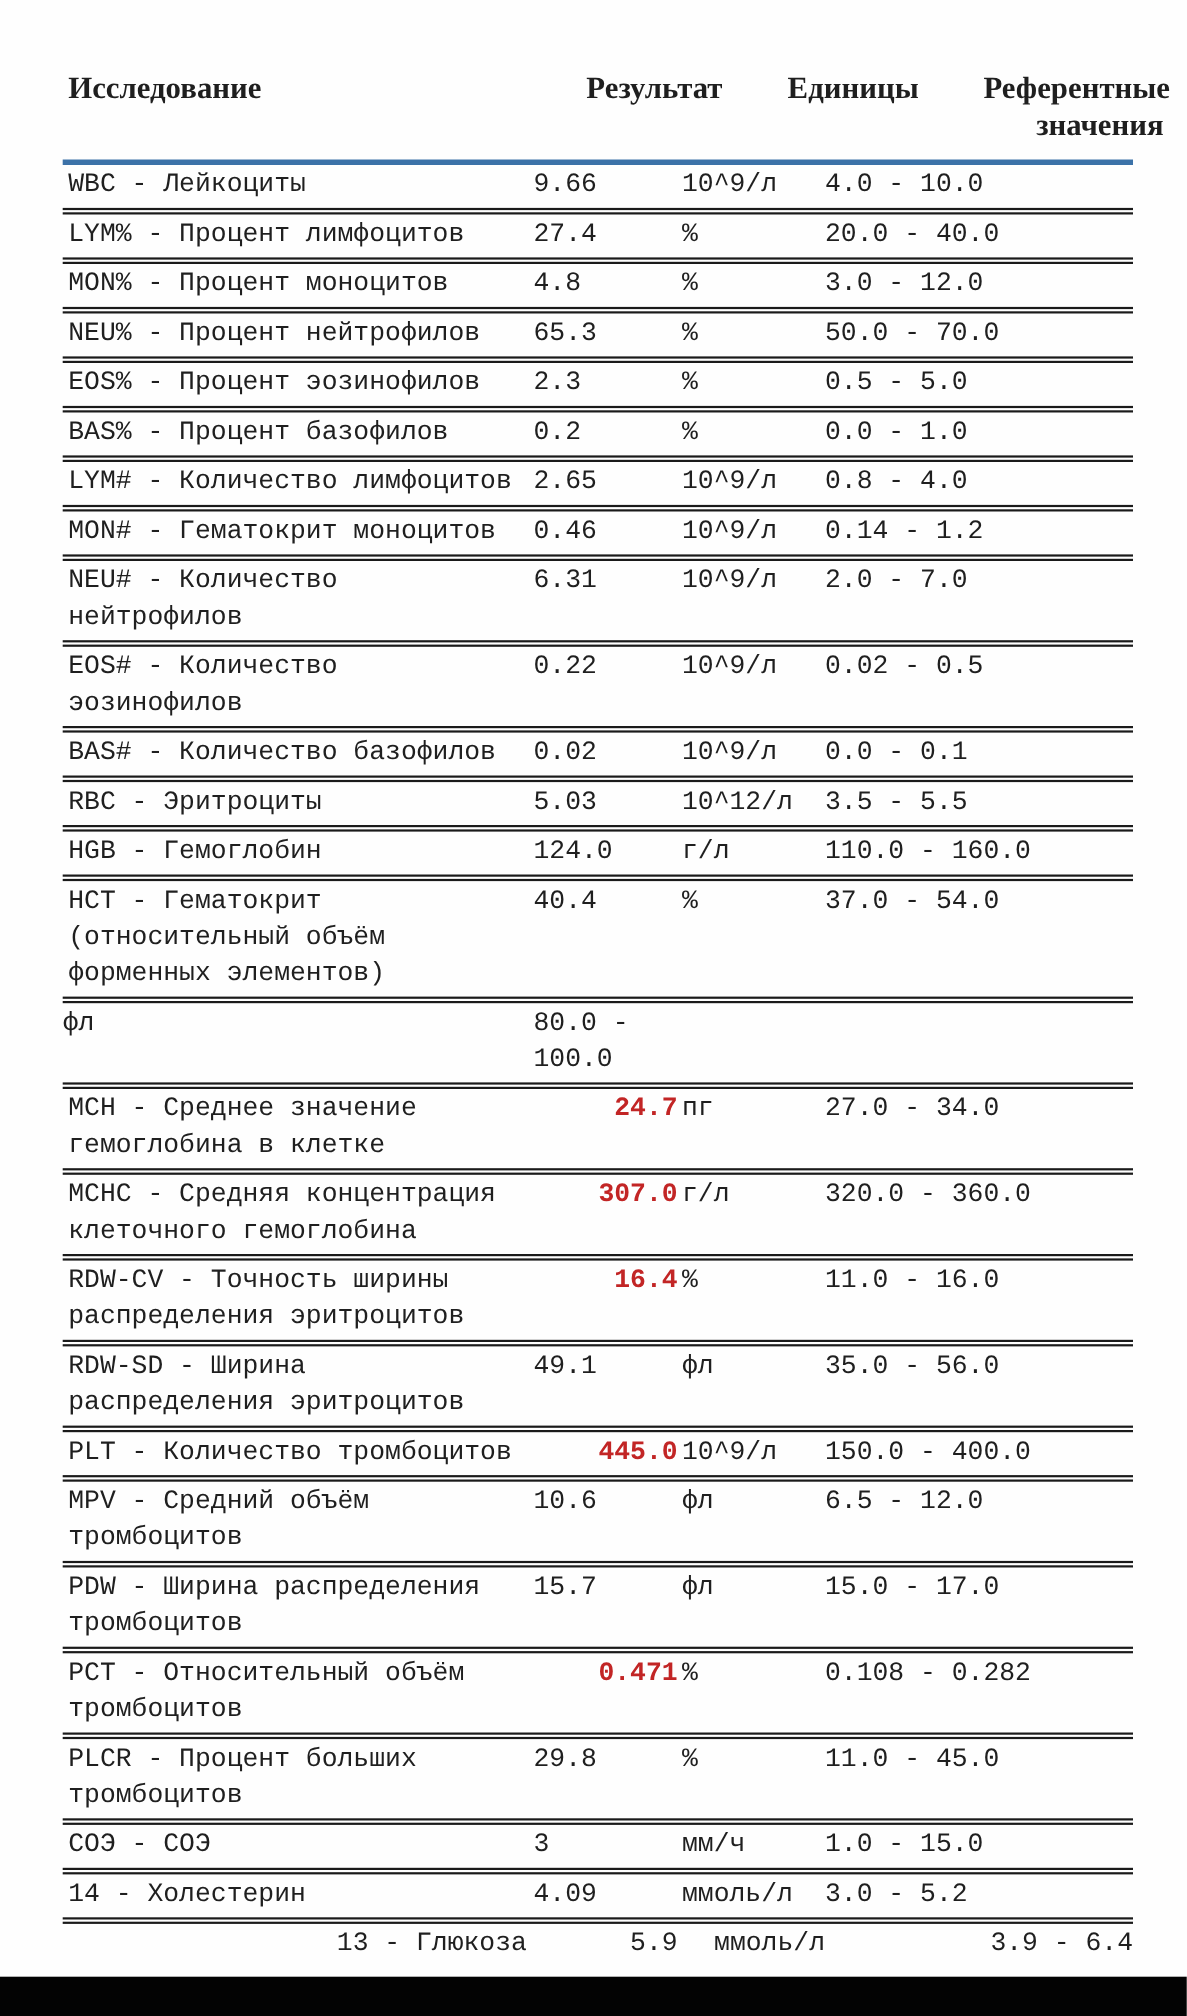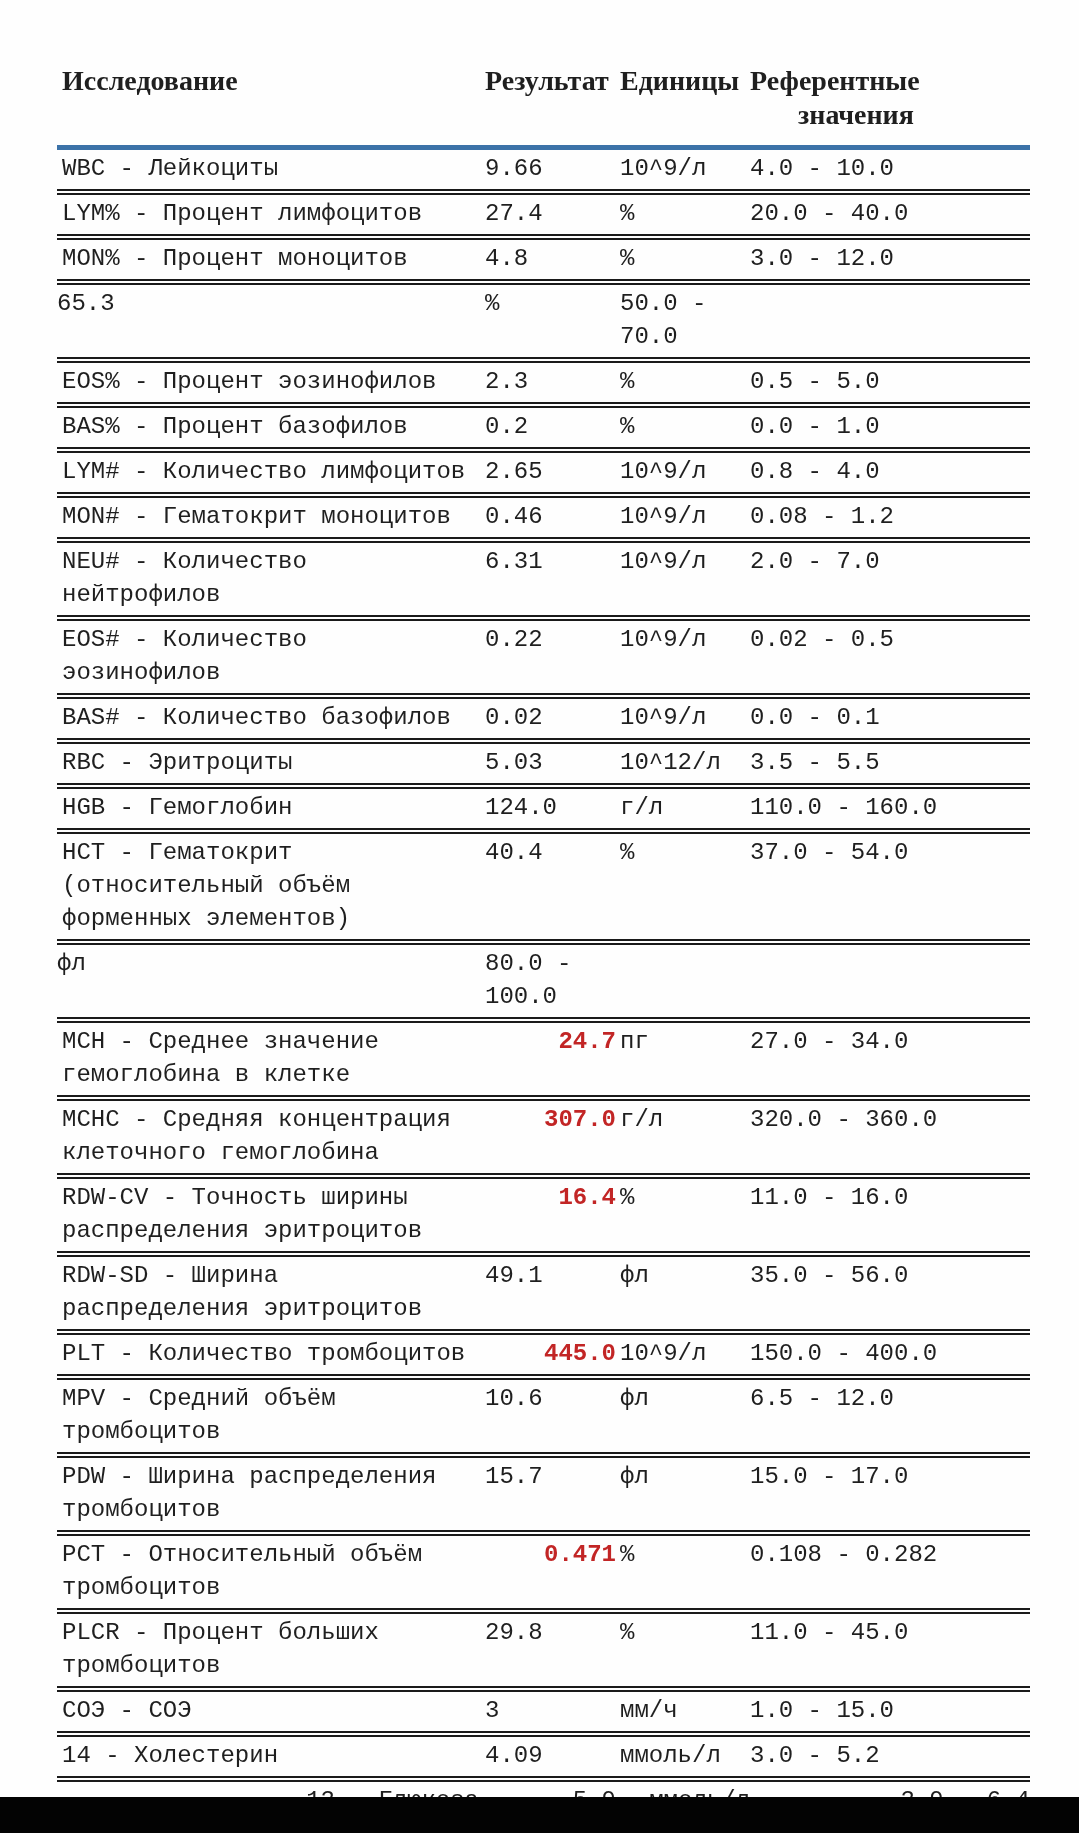--- a/index.html
+++ b/index.html
@@ -17,20 +17,21 @@
     width:973px;
   }
   .thead{
     display:grid;
     grid-template-columns:428px 135px 130px auto;
     font-weight:bold;
     font-size:28px;
     line-height:34px;
     padding-bottom:13px;
     border-bottom:5px solid #3c72a8;
+    gap:48px;
   }
   .thead .cell-name{padding-left:5px;}
   .ref-line2{display:block;padding-left:48px;}
   .trow{
     display:grid;
     grid-template-columns:428px 135px 130px auto;
     font-size:24px;
     line-height:33px;
     padding:2px 0 4px 0;
     border-bottom:6px double #1a1a1a;
@@ -80,20 +81,21 @@
   </div>
 
   <div class="trow">
     <div class="cell-name">MON% - Процент моноцитов</div>
     <div class="cell-result">4.8</div>
     <div class="cell-units">%</div>
     <div class="cell-ref">3.0 - 12.0</div>
   </div>
 
   <div class="trow">
+    <div class="cell-name">NEU% - Процент нейтрофилов</div>
     <div class="cell-result">65.3</div>
     <div class="cell-units">%</div>
     <div class="cell-ref">50.0 - 70.0</div>
   </div>
 
   <div class="trow">
     <div class="cell-name">EOS% - Процент эозинофилов</div>
     <div class="cell-result">2.3</div>
     <div class="cell-units">%</div>
     <div class="cell-ref">0.5 - 5.0</div>
@@ -110,21 +112,21 @@
     <div class="cell-name">LYM# - Количество лимфоцитов</div>
     <div class="cell-result">2.65</div>
     <div class="cell-units">10^9/л</div>
     <div class="cell-ref">0.8 - 4.0</div>
   </div>
 
   <div class="trow">
     <div class="cell-name">MON# - Гематокрит моноцитов</div>
     <div class="cell-result">0.46</div>
     <div class="cell-units">10^9/л</div>
-    <div class="cell-ref">0.08 - 1.2</div>
+    <div class="cell-ref">0.14 - 1.2</div>
   </div>
 
   <div class="trow">
     <div class="cell-name">NEU# - Количество нейтрофилов</div>
     <div class="cell-result">6.31</div>
     <div class="cell-units">10^9/л</div>
     <div class="cell-ref">2.0 - 7.0</div>
   </div>
 
   <div class="trow">

